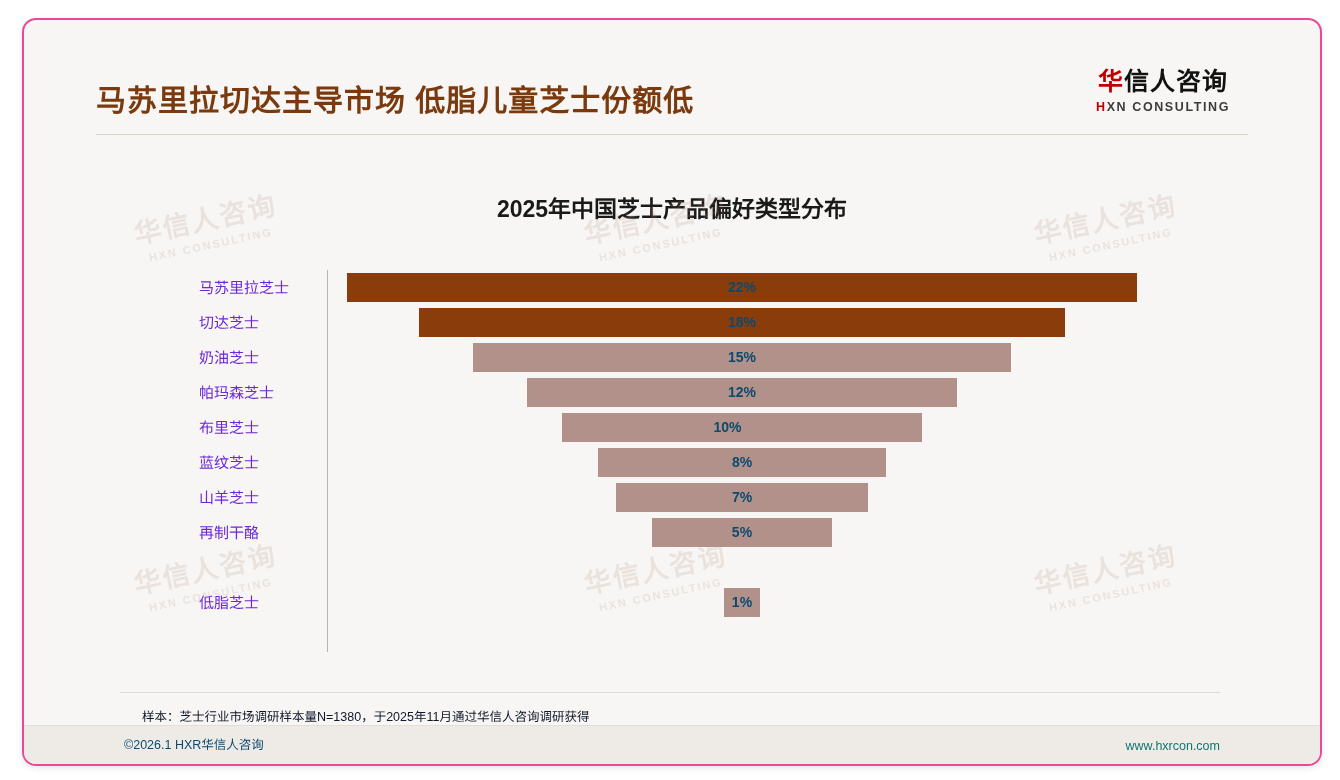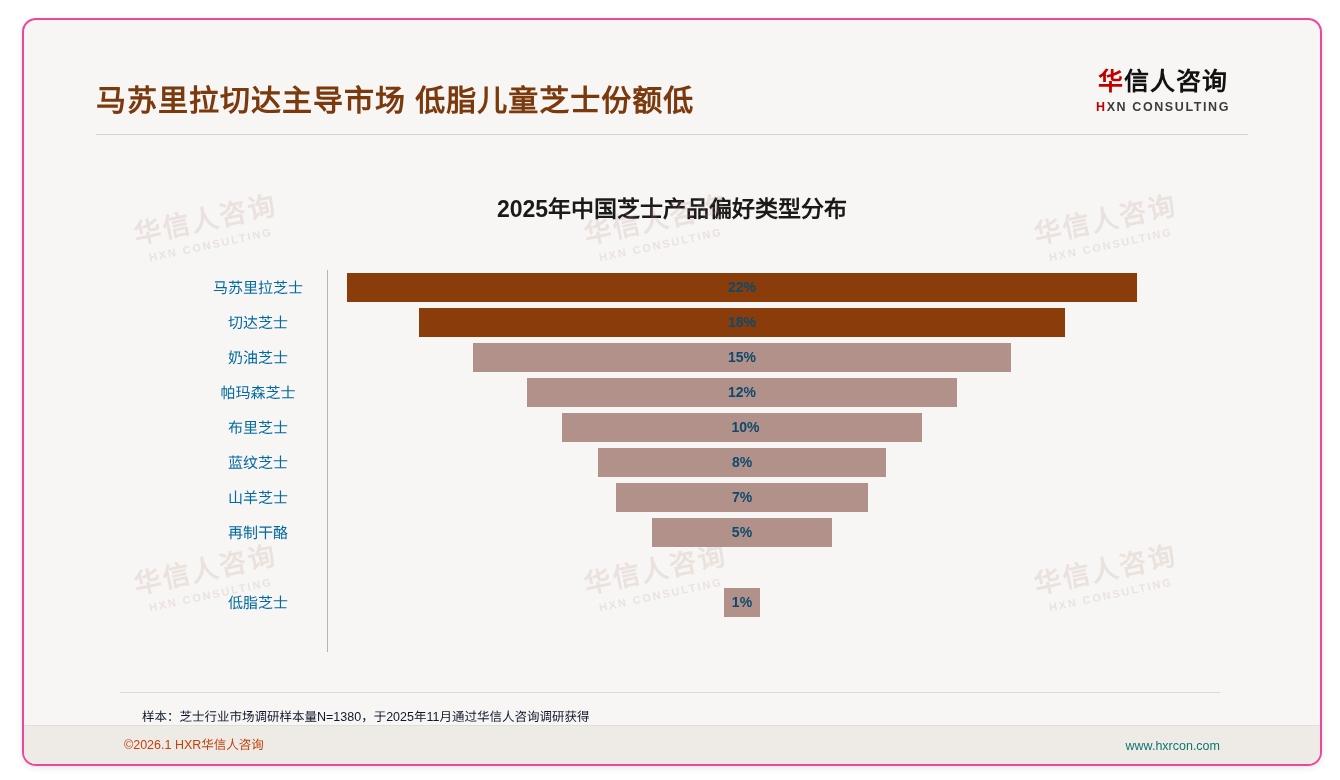--- a/index.html
+++ b/index.html
@@ -114,23 +114,23 @@
     width: 100%;
     height: 35px;
   }
   .row-label {
     position: absolute;
     left: 0;
     top: 0;
     width: 118px;
     height: 35px;
     line-height: 35px;
-    text-align: center;
+    text-align: left;
     font-size: 15px;
-    color: #0369a1;
+    color: #6d28d9;
     white-space: nowrap;
   }
   .bar {
     position: absolute;
     top: 3px;
     height: 29px;
   }
   .bar-value {
     position: absolute;
     top: 3px;
@@ -198,21 +198,21 @@
     width: 100%;
     height: 38px;
     background: #eeebe7;
     border-top: 1px solid #e2ded8;
   }
   .copyright {
     position: absolute;
     left: 100px;
     bottom: 11px;
     font-size: 12.5px;
-    color: #c2410c;
+    color: #0c4a6e;
     white-space: nowrap;
   }
   .website {
     position: absolute;
     right: 100px;
     bottom: 11px;
     font-size: 12.5px;
     color: #0f766e;
     white-space: nowrap;
   }
@@ -277,21 +277,21 @@
         <div class="bar-value" style="left: 273.682px; width: 538.636px;">15%</div>
       </div>
       <div class="row" style="top: 105px;">
         <div class="row-label">帕玛森芝士</div>
         <div class="bar" style="left: 327.545px; width: 430.909px; background: rgb(178, 145, 138);"></div>
         <div class="bar-value" style="left: 327.545px; width: 430.909px;">12%</div>
       </div>
       <div class="row" style="top: 140px;">
         <div class="row-label">布里芝士</div>
         <div class="bar" style="left: 363.455px; width: 359.091px; background: rgb(178, 145, 138);"></div>
-        <div class="bar-value" style="left: 367px; width: 359.091px;">10%</div>
+        <div class="bar-value" style="left: 349px; width: 359.091px;">10%</div>
       </div>
       <div class="row" style="top: 175px;">
         <div class="row-label">蓝纹芝士</div>
         <div class="bar" style="left: 399.364px; width: 287.273px; background: rgb(178, 145, 138);"></div>
         <div class="bar-value" style="left: 399.364px; width: 287.273px;">8%</div>
       </div>
       <div class="row" style="top: 210px;">
         <div class="row-label">山羊芝士</div>
         <div class="bar" style="left: 417.318px; width: 251.364px; background: rgb(178, 145, 138);"></div>
         <div class="bar-value" style="left: 417.318px; width: 251.364px;">7%</div>

